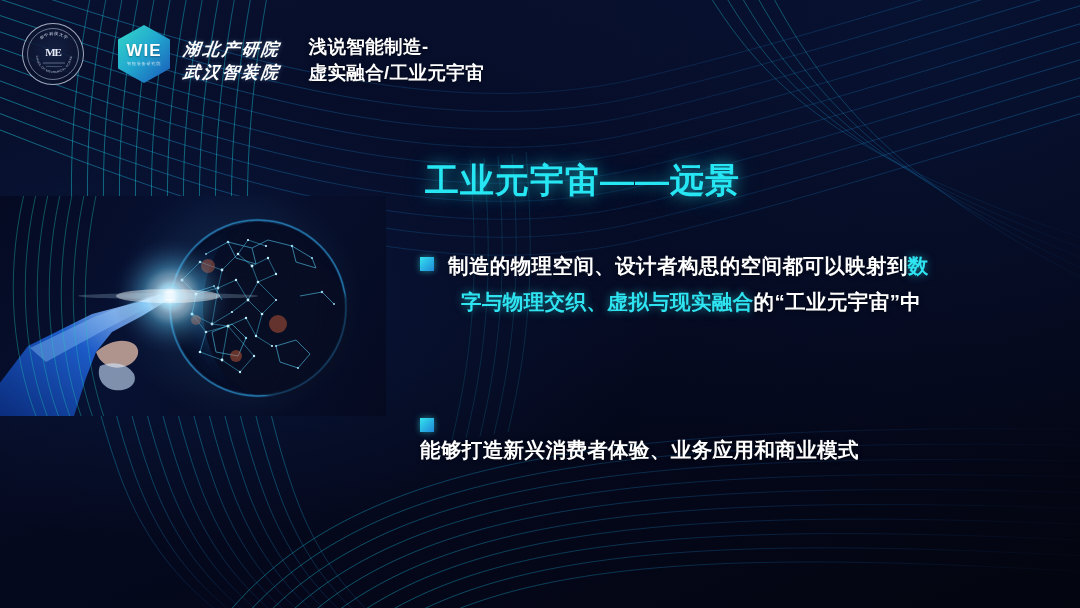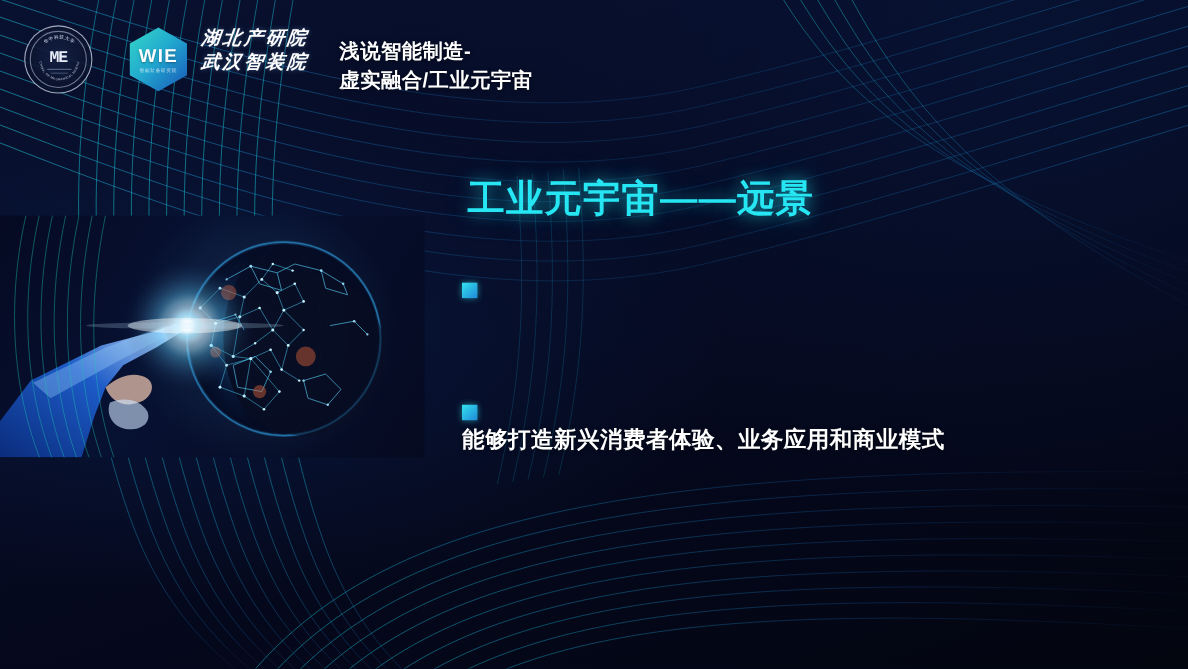--- a/index.html
+++ b/index.html
@@ -33,27 +33,27 @@
     position:relative;
     display:flex; align-items:center; justify-content:center;
     background:radial-gradient(circle at 50% 45%, rgba(22,34,70,0.85), rgba(6,11,32,0.9));
   }
   .seal::before{
     content:""; position:absolute; inset:4px; border-radius:50%;
     border:0.8px solid rgba(190,202,226,0.55);
   }
   .sealsvg{ position:absolute; inset:0; width:62px; height:62px; }
   .sealmark{
-    font-size:15px; font-weight:700; letter-spacing:-1px;
+    font-size:11px; font-weight:700; letter-spacing:-1px;
     color:#e8edf7; line-height:1; z-index:2;
-    font-family:Liberation Mono, monospace;
+    font-family:Liberation Serif, serif;
     position:relative; top:-2px;
   }
 
-  .wie-wrap{ display:flex; align-items:flex-start; margin-left:32px; }
+  .wie-wrap{ display:flex; align-items:flex-end; margin-left:32px; }
   .hexlogo{ position:relative; width:56px; height:60px; flex:0 0 auto; }
   .hexsvg{ position:absolute; inset:0; }
   .hextext{
     position:absolute; inset:0; display:flex; flex-direction:column;
     align-items:center; justify-content:center; z-index:3;
   }
   .hextext .wie{
     color:#ffffff; font-size:17px; font-weight:700; letter-spacing:1.2px;
     line-height:1; text-shadow:0 1px 2px rgba(0,0,0,0.35);
   }
@@ -374,20 +374,23 @@
       </g>
     </svg>
   </div>
 
   <div class="maintitle">工业元宇宙——远景</div>
 
   <div class="bullets">
 
     <div class="bullet">
       <div class="bsq"></div>
+      <div class="btext">
+        <span>制造的物理空间、设计者构思的空间都可以映射到</span><span class="cy">数</span><span class="ln2"><span class="cy">字与物理交织、虚拟与现实融合</span><span>的“工业元宇宙”中</span></span>
+      </div>
     </div>
 
     <div class="bullet">
       <div class="bsq"></div>
       <div class="btext">能够打造新兴消费者体验、业务应用和商业模式</div>
     </div>
 
   </div>
 
 </div>

